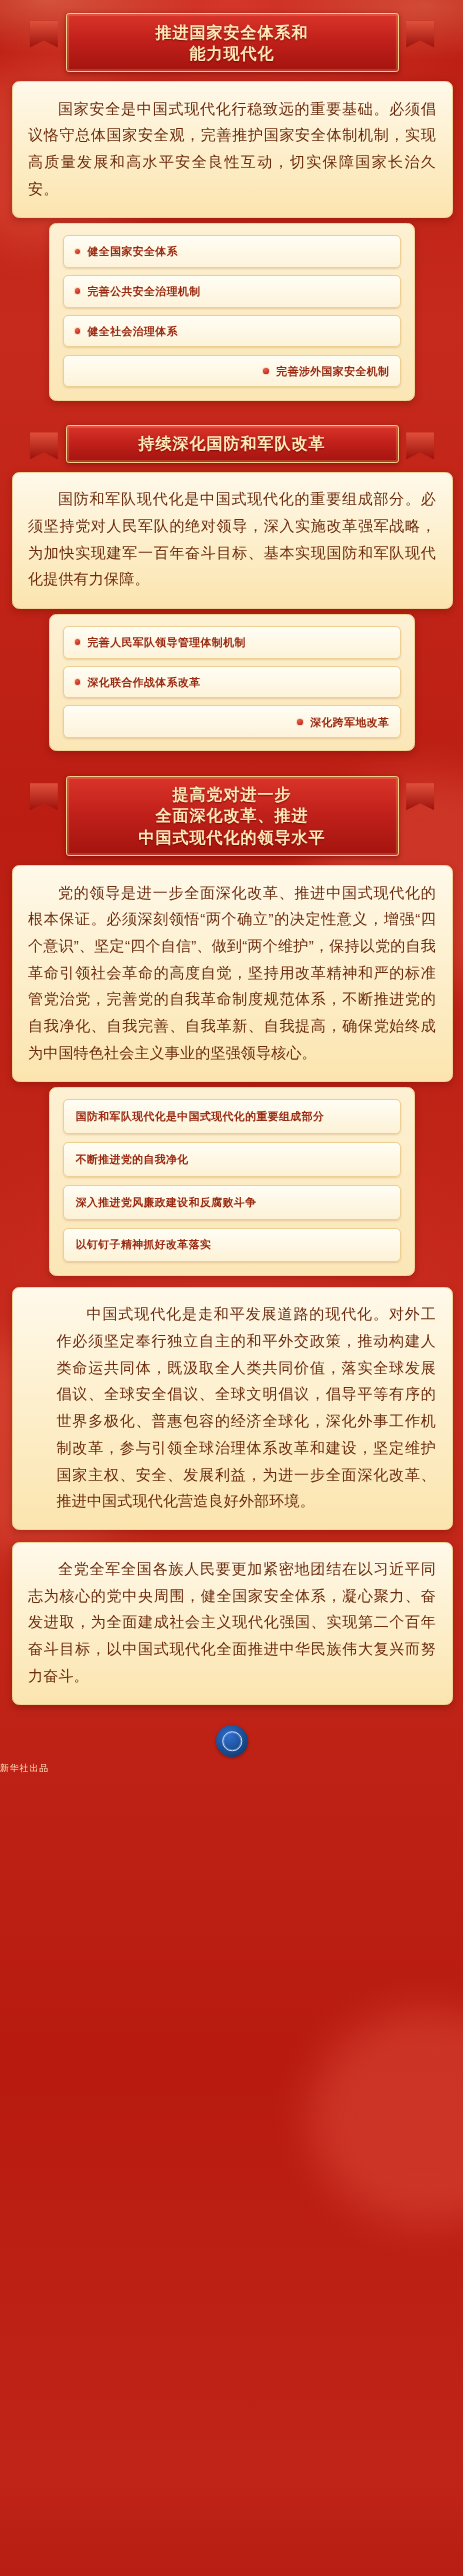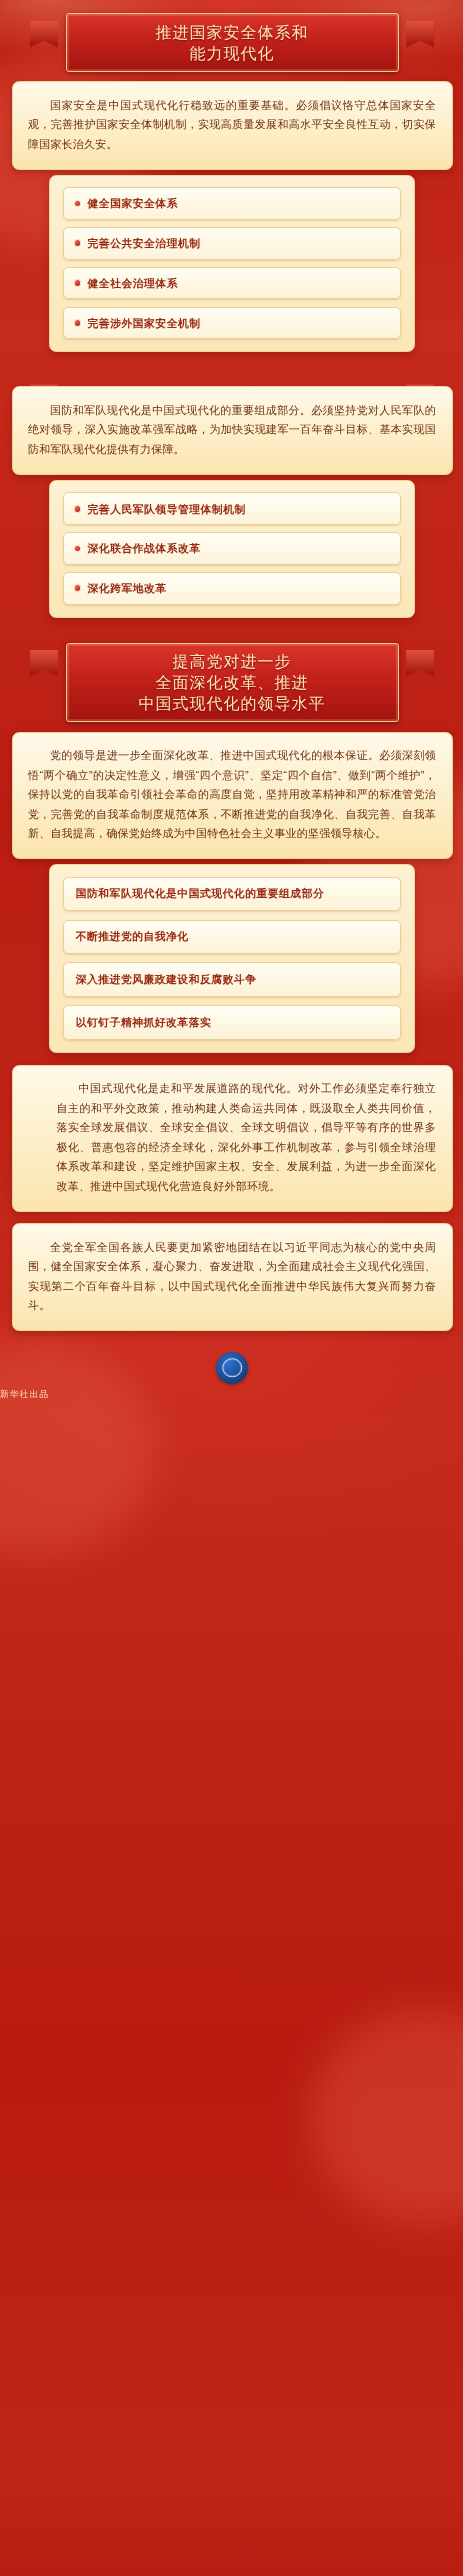--- a/index.html
+++ b/index.html
@@ -68,21 +68,21 @@
     top: 7.2px;
     width: 13.4px;
     height: calc(100% - 14.4px);
     background: linear-gradient(180deg, #e8b85c, #c98a2c);
     opacity: .0;
   }
   .banner h1 {
     margin: 0;
     font-size: 16px;
     line-height: 1.32;
-    font-weight: normal;
+    font-weight: bold;
     letter-spacing: 1px;
     color: #ffe9b8;
     text-shadow: 0 1px 1.5px rgba(90,0,0,.65);
   }
   
   .tail {
     position: absolute;
     top: 20.6px;
     width: 28px;
     height: 27px;
@@ -105,21 +105,21 @@
     width: 441px;
     box-sizing: border-box;
     background: linear-gradient(180deg, #fff9ea 0%, #fdeec9 55%, #fbe4ae 100%);
     border: 1px solid #f0d49a;
     border-radius: 7.2px;
     box-shadow: 0 2.1px 7.2px rgba(90,10,0,.30);
     padding: 13.4px 15.5px 14.4px;
   }
   .card p {
     margin: 0;
-    font-size: 11px;
+    font-size: 15px;
     line-height: 1.78;
     text-indent: 2em;
     color: #6b2b0c;
     letter-spacing: 0.2px;
     text-align: justify;
   }
   
   .list-card {
     position: relative;
     margin: 0 auto 11.3px;
@@ -136,21 +136,21 @@
     display: flex;
     align-items: center;
     gap: 7.2px;
     background: linear-gradient(180deg, #fffdf4 0%, #fdf3da 100%);
     border: 0.8px solid #eccf92;
     border-radius: 5.2px;
     box-shadow: 0 1px 2.1px rgba(140,60,10,.18);
     padding: 7.2px 10.3px;
     margin-bottom: 7.2px;
   }
-  .pill:last-child { margin-bottom: 0; }
+  .pill:last-child { margin-bottom: 0; justify-content: flex-end; }
   .dot {
     flex: 0 0 auto;
     width: 5.7px;
     height: 5.7px;
     border-radius: 50%;
     background: radial-gradient(circle at 35% 30%, #e8604a, #b9180f);
     box-shadow: 0 0 0 1px rgba(216,120,60,.22);
   }
   .pill span.txt {
     font-size: 10.8px;
@@ -262,20 +262,25 @@
         <span class="dot"></span>
         <span class="txt">完善涉外国家安全机制</span>
       </div>
     </div>
   </div>
 
   <div class="section">
     <div class="banner-wrap">
       <div class="tail left"></div>
       <div class="tail right"></div>
+      <div class="banner">
+        <h1>
+          <span>持续深化国防和军队改革</span>
+        </h1>
+      </div>
     </div>
 
     <div class="card">
       <p>国防和军队现代化是中国式现代化的重要组成部分。必须坚持党对人民军队的绝对领导，深入实施改革强军战略，为加快实现建军一百年奋斗目标、基本实现国防和军队现代化提供有力保障。</p>
     </div>
 
     <div class="list-card">
       <div class="pill">
         <span class="dot"></span>
         <span class="txt">完善人民军队领导管理体制机制</span>

